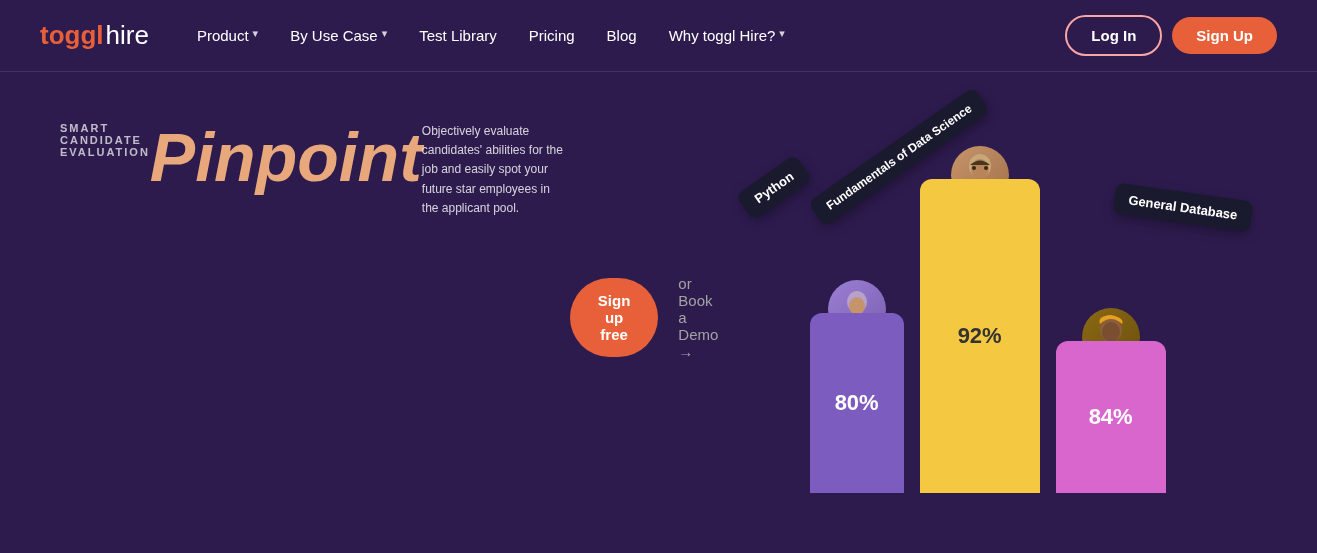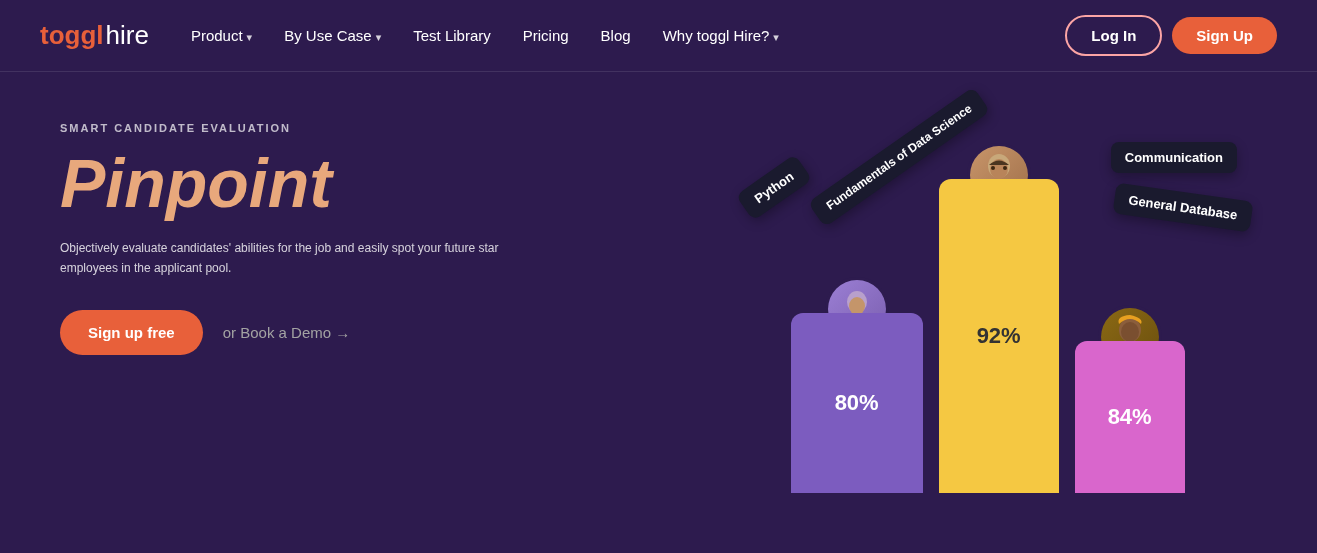--- a/index.html
+++ b/index.html
@@ -13,21 +13,21 @@
     }
 
     
     header {
       display: flex;
       align-items: center;
       padding: 0 40px;
       height: 72px;
       background: #2d1b4e;
       border-bottom: 1px solid rgba(255,255,255,0.1);
-      gap: 8px;
+      gap: 14px;
     }
     .logo {
       display: flex;
       align-items: center;
       gap: 2px;
       margin-right: 20px;
       font-size: 26px;
       font-weight: 800;
     }
     .logo-toggl {
@@ -38,21 +38,21 @@
       font-weight: 400;
     }
     nav {
       display: flex;
       align-items: center;
       gap: 4px;
       flex: 1;
     }
     .nav-item {
       display: flex;
-      align-items: flex-end;
+      align-items: flex-start;
       gap: 4px;
       padding: 8px 14px;
       color: white;
       font-size: 15px;
       cursor: pointer;
       border-radius: 6px;
       white-space: nowrap;
     }
     .chevron {
       font-size: 11px;
@@ -90,21 +90,21 @@
       padding: 40px 60px 40px 60px;
       height: calc(553px - 72px);
       position: relative;
       overflow: hidden;
     }
 
     
     .left-content {
       flex: 0 0 55%;
       display: flex;
-      flex-direction: column;
+      flex-direction: row;
       justify-content: flex-start;
       padding-top: 10px;
     }
     .eyebrow {
       font-size: 11px;
       letter-spacing: 2px;
       text-transform: uppercase;
       color: rgba(255,255,255,0.7);
       margin-bottom: 14px;
       font-weight: 600;
@@ -232,21 +232,21 @@
       align-items: center;
       justify-content: center;
       font-size: 22px;
       font-weight: 800;
       color: white;
       position: relative;
     }
 
     .bar-purple {
       background: #7c5cbf;
-      width: 132px;
+      width: 94px;
       height: 180px;
     }
     .bar-yellow {
       background: #f5c842;
       width: 120px;
       height: 314px;
       color: #333;
     }
     .bar-pink {
       background: #d966cc;
@@ -331,21 +331,20 @@
     <div class="cta-row">
       <button class="btn-signup-free">Sign up free</button>
       <span class="book-demo-link">or Book a Demo →</span>
     </div>
   </div>
 
   <div class="right-content">
 
     <div class="tag-label tag-python">Python</div>
     <div class="tag-label tag-data-science">Fundamentals of Data Science</div>
-    <div class="tag-label tag-communication">Communication</div>
     <div class="tag-label tag-general-db">General Database</div>
 
     <div class="bars-container">
 
       <div class="bar-wrapper">
         <div class="avatar-circle">
           <div class="avatar-purple-face">
             <svg width="40" height="50" viewBox="0 0 40 50">
               <ellipse cx="20" cy="18" rx="10" ry="11" fill="#b8a0cc"></ellipse>
               <ellipse cx="20" cy="22" rx="8" ry="9" fill="#c4956a"></ellipse>

